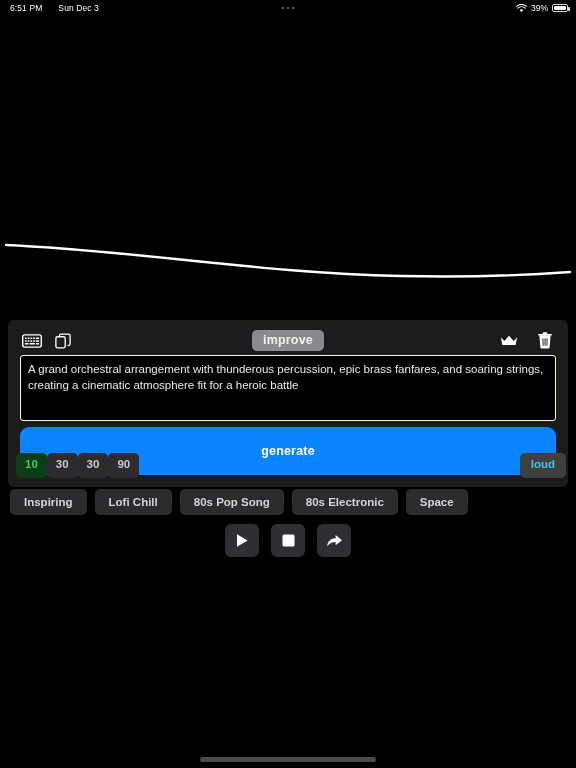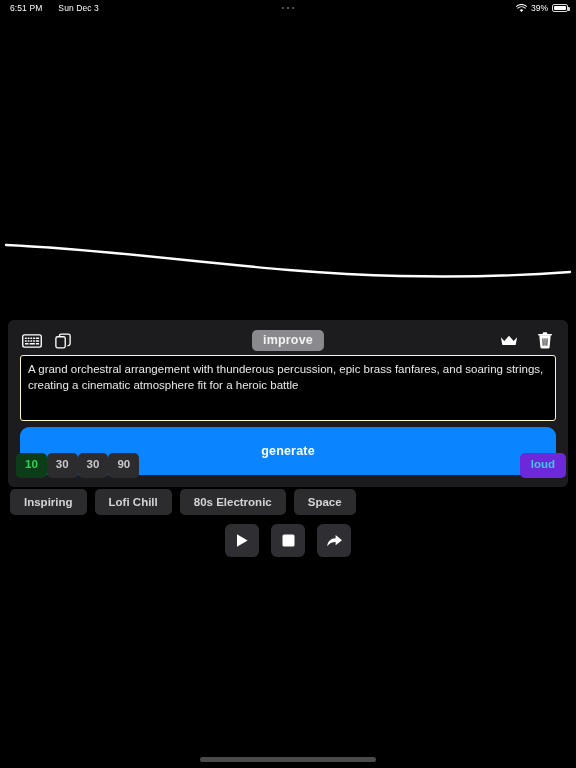--- a/index.html
+++ b/index.html
@@ -63,21 +63,21 @@
   }
   .dur-group { display:flex; margin-left:16px; }
   .chip {
     background:#2c2c2e; color:#c9c9cd; border-radius:5px;
     font-size:11.5px; font-weight:bold; padding:0 9px; height:25px;
     display:flex; align-items:center; justify-content:center; line-height:1;
   }
   .chip.dur { min-width:29px; }
   .chip.sel-green { background:#0c3d19; color:#31d158; }
   .vol-group { margin-left:auto; margin-right:10px; }
-  .chip.vol { background:#6d28d9; color:#3fc6f0; padding:0 11px; }
+  .chip.vol { background:#404040; color:#3fc6f0; padding:0 11px; }
 
   
   .presets {
     position:absolute; top:488px; left:0; width:548px; height:27px;
     display:flex; align-items:center; gap:8px; padding-left:10px;
     overflow:hidden;
   }
   .preset {
     background:#2c2c2e; color:#d4d4d8; border-radius:5px;
     font-size:11.5px; font-weight:bold; padding:0 14px; height:26px;
@@ -204,20 +204,21 @@
       <div class="chip dur">90</div>
     </div>
     <div class="vol-group">
       <div class="chip vol">loud</div>
     </div>
   </div>
 
   <div class="presets">
     <div class="preset">Inspiring</div>
     <div class="preset">Lofi Chill</div>
+    <div class="preset">80s Pop Song</div>
     <div class="preset">80s Electronic</div>
     <div class="preset">Space</div>
   </div>
 
   <div class="transport">
     <div class="tbtn">
       <span class="icn">
         <svg width="14" height="15" viewBox="0 0 14 15">
             <path d="M2 1.2 L12.6 7.5 L2 13.8 Z" fill="#fff"></path>
           </svg>

